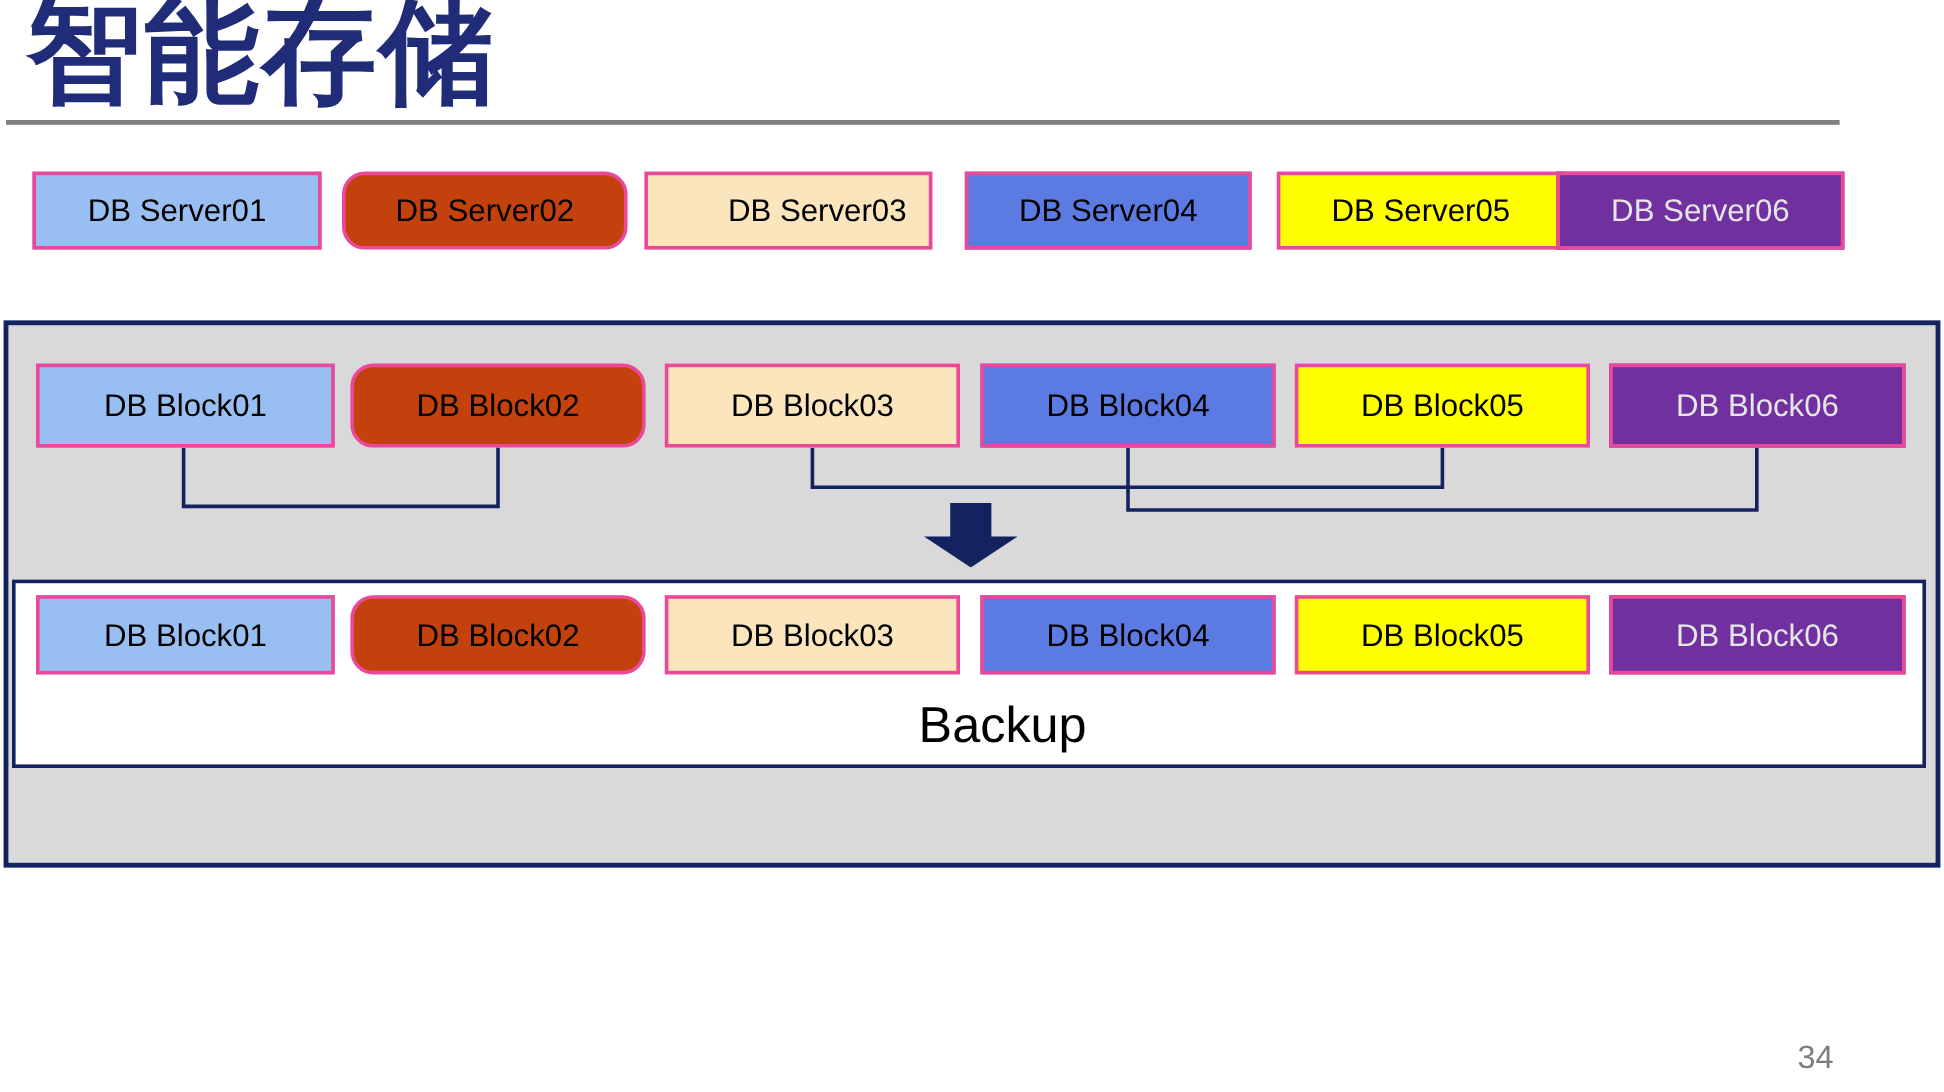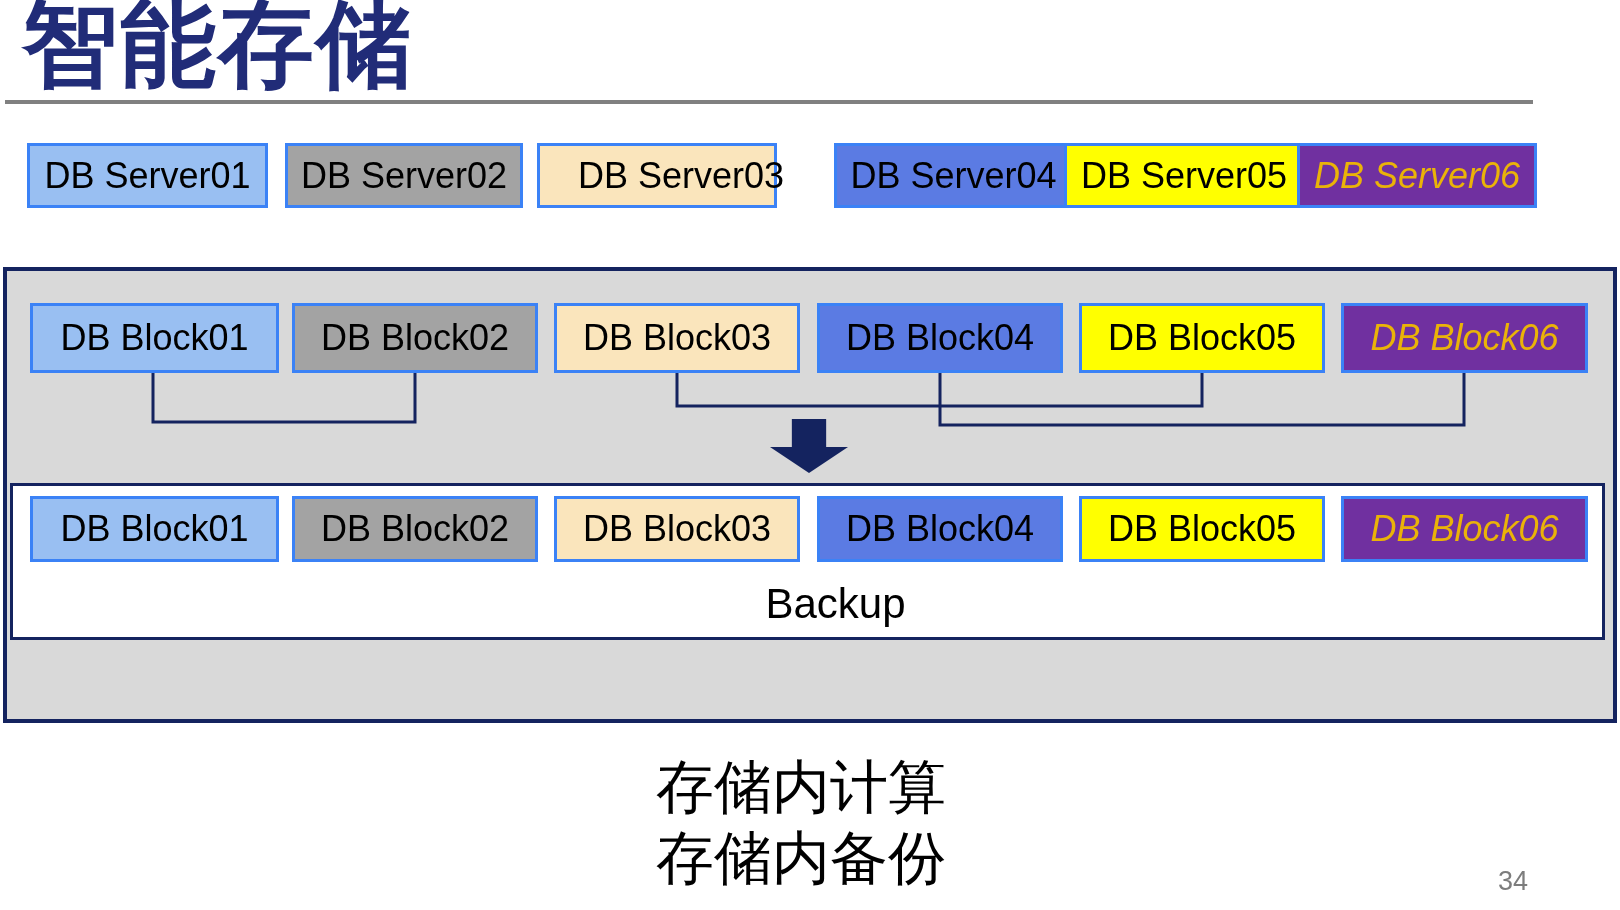--- a/index.html
+++ b/index.html
@@ -8,30 +8,30 @@
     font-family:"Liberation Sans","DejaVu Sans",sans-serif;
   }
   
   .title{
     position:absolute;left:22px;top:-4px;font-size:96px;font-weight:bold;
     color:#212c78;line-height:1.0;letter-spacing:2px;white-space:nowrap;
   }
   .title-rule{position:absolute;left:5px;top:100px;width:1528px;height:4px;background:#808080;}
   
   .box{
-    position:absolute;box-sizing:border-box;border:3px solid #3b82f6;
+    position:absolute;box-sizing:border-box;border:3px solid #ec4899;
     display:flex;align-items:center;justify-content:center;
-    font-size:36px;color:#000;white-space:nowrap;
+    font-size:26px;color:#000;white-space:nowrap;
   }
   .c0{background:#99bff2;}
-  .c1{background:#a3a3a3;}
+  .c1{background:#c2410c;border-radius:19px;}
   .c2{background:#fae5bc;}
   .c3{background:#5b7be3;}
   .c4{background:#ffff00;}
-  .c5{background:#7030a0;color:#eab308;font-style:italic;}
+  .c5{background:#7030a0;color:#e5e5e5;}
   
   .storage-outer{
     position:absolute;left:3px;top:267px;width:1606px;height:448px;
     border:4px solid #14235f;background:#d9d9d9;
   }
   .connectors{position:absolute;left:0;top:0;width:1606px;height:448px;pointer-events:none;}
   .down-arrow{
     position:absolute;left:763px;top:148px;width:78px;height:54px;background:#14235f;
     clip-path:polygon(28% 0,72% 0,72% 52%,100% 52%,50% 100%,0 52%,28% 52%);
   }
@@ -60,21 +60,21 @@
 
 <div class="slide">
 
   <div class="title">智能存储</div>
   <div class="title-rule"></div>
 
   <div>
     <div class="box c0" style="left:27px;top:143px;width:241px;height:65px;">DB Server01</div>
     <div class="box c1" style="left:285px;top:143px;width:238px;height:65px;">DB Server02</div>
     <div class="box c2" style="left:537px;top:143px;width:240px;height:65px;padding-left:48px;">DB Server03</div>
-    <div class="box c3" style="left:834px;top:143px;width:239px;height:65px;">DB Server04</div>
+    <div class="box c3" style="left:804px;top:143px;width:239px;height:65px;">DB Server04</div>
     <div class="box c4" style="left:1043px;top:143px;width:240px;height:65px;margin-left:21px;">DB Server05</div>
     <div class="box c5" style="left:1297px;top:143px;width:240px;height:65px;">DB Server06</div>
   </div>
 
   <div class="storage-outer">
 
     <svg class="connectors" viewBox="0 0 1606 448" preserveAspectRatio="none">
       <polyline points="146,102 146,151 408,151 408,102" fill="none" stroke="#14235f" stroke-width="3"></polyline>
       <polyline points="670,102 670,135 1195,135 1195,102" fill="none" stroke="#14235f" stroke-width="3"></polyline>
       <polyline points="933,102 933,154 1457,154 1457,102" fill="none" stroke="#14235f" stroke-width="3"></polyline>
@@ -98,19 +98,15 @@
         <div class="box c2" style="left:541px;top:10px;width:246px;height:66px;">DB Block03</div>
         <div class="box c3" style="left:804px;top:10px;width:246px;height:66px;">DB Block04</div>
         <div class="box c4" style="left:1066px;top:10px;width:246px;height:66px;">DB Block05</div>
         <div class="box c5" style="left:1328px;top:10px;width:247px;height:66px;">DB Block06</div>
       </div>
       <div class="backup-label">Backup</div>
     </div>
 
   </div>
 
-  <div class="captions">
-    <div>存储内计算</div>
-    <div>存储内备份</div>
-  </div>
 
   <div class="page-number">34</div>
 </div>
 
 </body></html>

